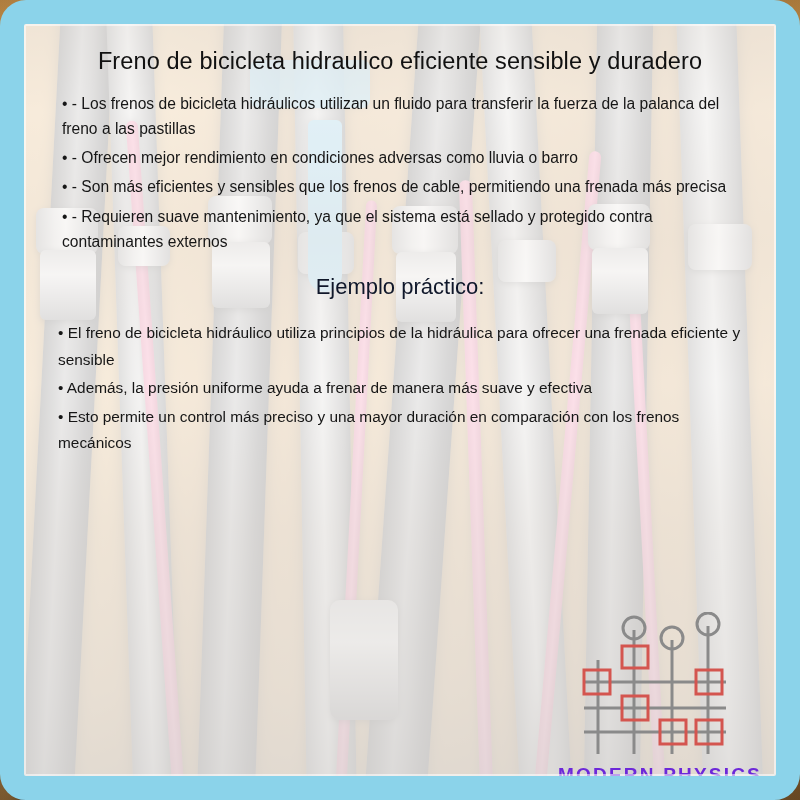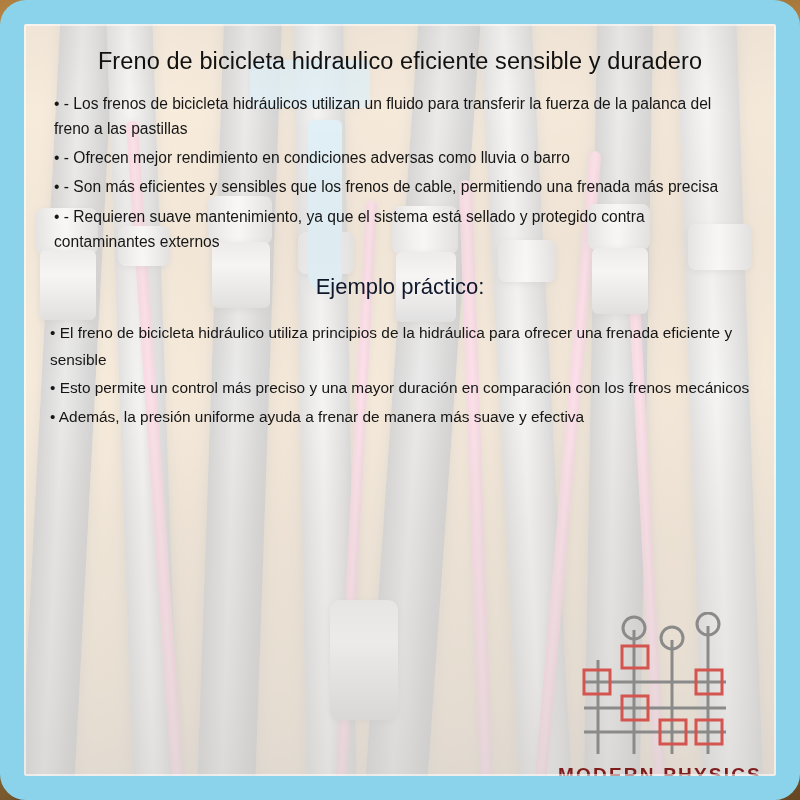--- a/index.html
+++ b/index.html
@@ -120,21 +120,21 @@
   .title {
     text-align: center;
     font-size: 23.5px;
     line-height: 1.3;
     font-weight: 400;
     color: #111;
     margin: 6px 0 14px 0;
     letter-spacing: 0.1px;
   }
   .bullets {
-    margin: 4px;
+    margin: 12px;
     padding: 0;
     list-style: none;
   }
   .bullets li {
     font-size: 15.6px;
     line-height: 1.62;
     color: #161616;
     margin: 0 0 4px 0;
     padding: 0;
   }
@@ -147,42 +147,42 @@
   }
   .bullets2 {
     margin: 0;
     padding: 0;
     list-style: none;
   }
   .bullets2 li {
     font-size: 15.4px;
     line-height: 1.72;
     color: #161616;
-    margin: 0 0 2px 0;
+    margin: 0 0 2px 8px;
   }
 
   
   .logo {
     position: absolute;
     right: 36px;
     bottom: 14px;
     width: 208px;
     text-align: center;
   }
   .logo-mark {
     width: 168px;
     height: 150px;
     margin: 0 auto;
     position: relative;
   }
   .logo-text {
     margin-top: 2px;
     font-size: 19px;
     letter-spacing: 2.2px;
-    color: #7f1d1d;
+    color: #6d28d9;
     font-weight: 700;
   }
 </style>
 </head>
 <body>
 
 <div class="poster">
 
   <div class="photo">
 
@@ -229,22 +229,22 @@
       <li>• - Los frenos de bicicleta hidráulicos utilizan un fluido para transferir la fuerza de la palanca del freno a las pastillas</li>
       <li>• - Ofrecen mejor rendimiento en condiciones adversas como lluvia o barro</li>
       <li>• - Son más eficientes y sensibles que los frenos de cable, permitiendo una frenada más precisa</li>
       <li>• - Requieren suave mantenimiento, ya que el sistema está sellado y protegido contra contaminantes externos</li>
     </ul>
 
     <div class="subtitle">Ejemplo práctico:</div>
 
     <ul class="bullets2">
       <li>• El freno de bicicleta hidráulico utiliza principios de la hidráulica para ofrecer una frenada eficiente y sensible</li>
+      <li>• Además, la presión uniforme ayuda a frenar de manera más suave y efectiva</li>
       <li>• Esto permite un control más preciso y una mayor duración en comparación con los frenos mecánicos</li>
-      <li>• Además, la presión uniforme ayuda a frenar de manera más suave y efectiva</li>
     </ul>
   </div>
 
   <div class="logo">
     <div class="logo-mark">
       <svg viewBox="0 0 168 150" width="168" height="150" xmlns="http://www.w3.org/2000/svg">
         <g fill="none" stroke="#8a8a8a" stroke-width="3">
 
           <line x1="22" y1="48" x2="22" y2="142"></line>
           <line x1="58" y1="18" x2="58" y2="142"></line>

